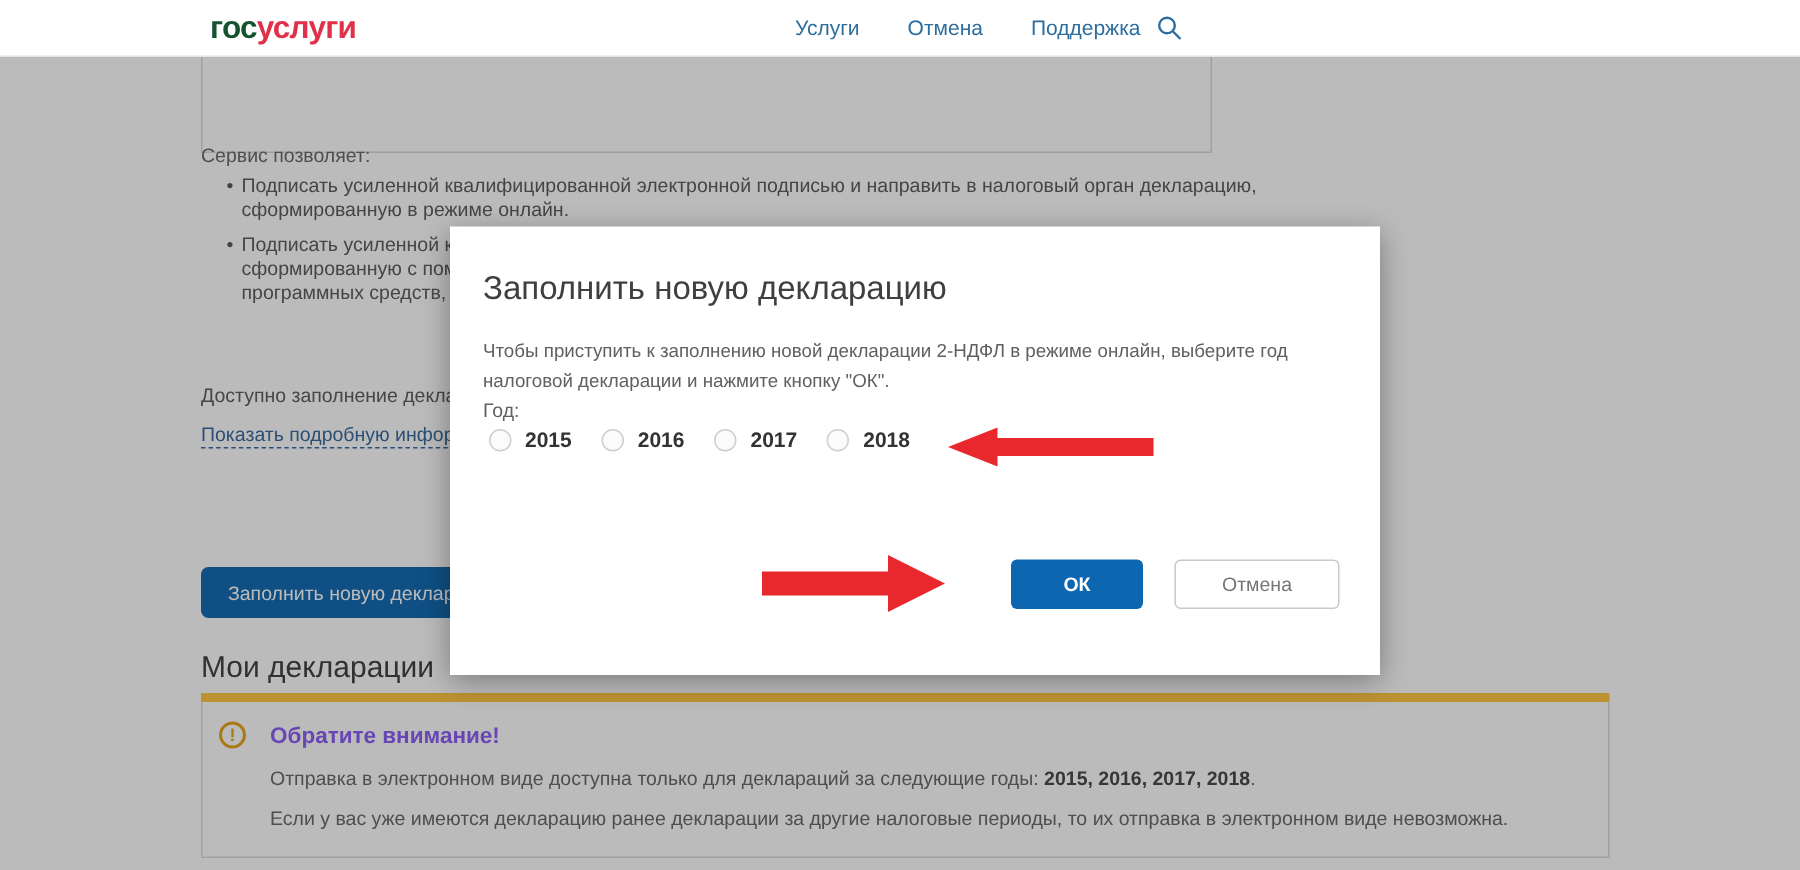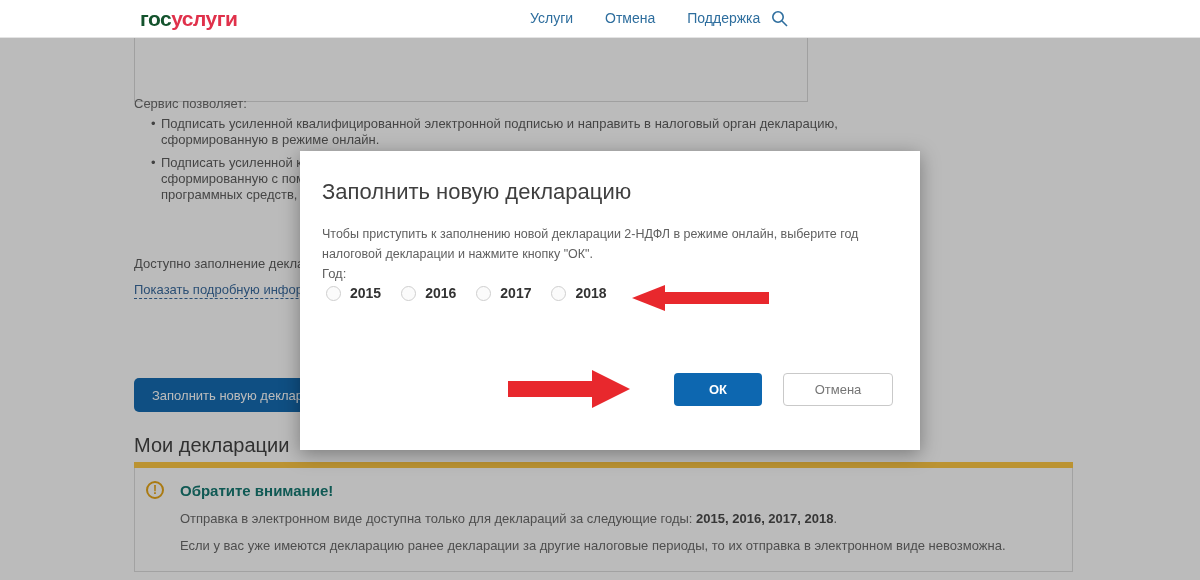--- a/index.html
+++ b/index.html
@@ -30,21 +30,21 @@
                   border-bottom:1px dashed #35679c; padding-bottom:1px; cursor:pointer; white-space:nowrap; }
   .fill-btn { position:absolute; left:134px; top:340px; height:34px; padding:0 18px; background:#0d67b0;
               border:none; border-radius:5px; color:#fff; font-size:13px; white-space:nowrap; cursor:pointer;
               font-family:"Liberation Sans", sans-serif; }
   .section-title { position:absolute; left:134px; top:396px; font-size:20px; color:#3d3d3d; }
   .goldbar { position:absolute; left:134px; top:424px; width:939px; height:6px; background:#ffc73e; }
   .notice { position:absolute; left:134px; top:430px; width:939px; height:104px; background:#fff;
             border:1px solid #dcdcdc; border-top:none; }
   .notice-ic { position:absolute; left:11px; top:13px; width:18px; height:18px; border:2px solid #e7a412;
                border-radius:50%; color:#e7a412; font-size:12px; font-weight:bold; text-align:center; line-height:14px; }
-  .notice-title { position:absolute; left:45px; top:14px; font-size:15px; font-weight:bold; color:#0f766e; }
+  .notice-title { position:absolute; left:45px; top:14px; font-size:15px; font-weight:bold; color:#8b5cf6; }
   .notice-l1 { position:absolute; left:45px; top:43px; font-size:13px; color:#666; white-space:nowrap; }
   .notice-l1 b { color:#454545; }
   .notice-l2 { position:absolute; left:45px; top:70px; font-size:13px; color:#666; white-space:nowrap; }
 
   
   .overlay { position:absolute; left:0; top:38px; width:1200px; height:542px;
              background:rgba(20,20,20,0.29); z-index:5; }
 
   
   .modal { position:absolute; left:300px; top:151px; width:620px; height:299px; background:#fff;

